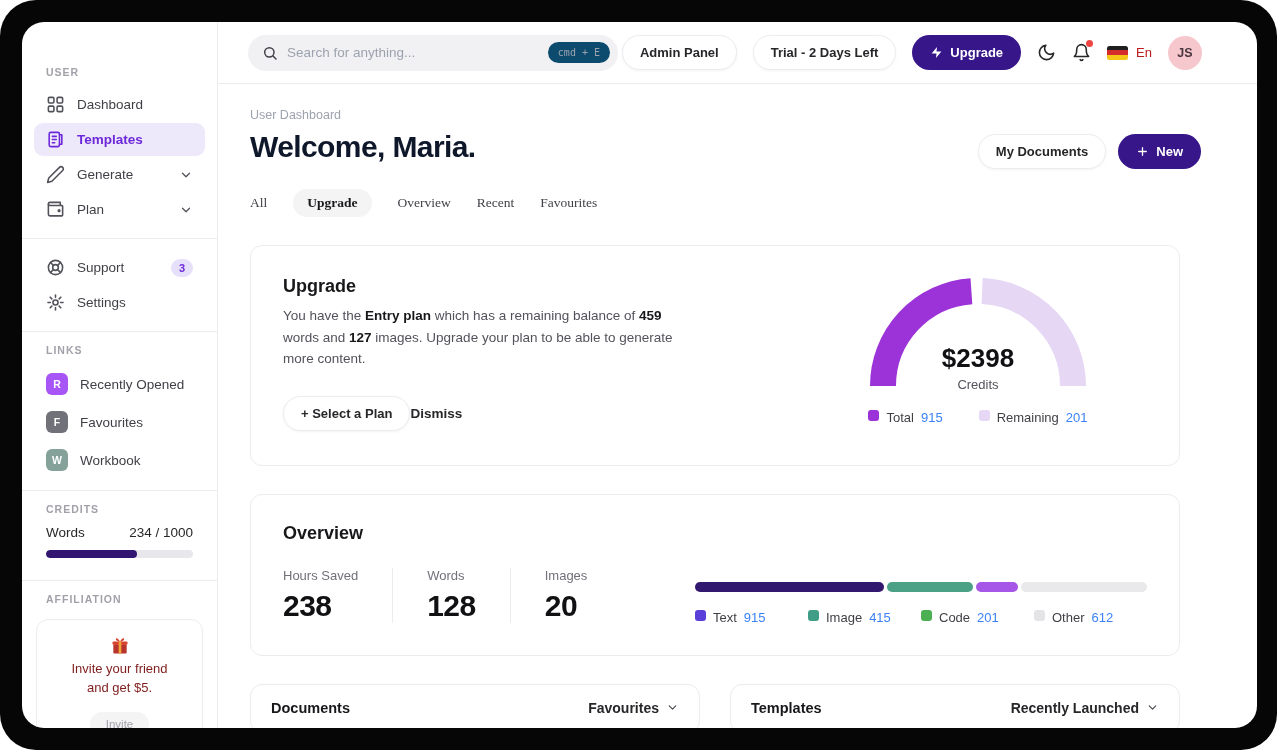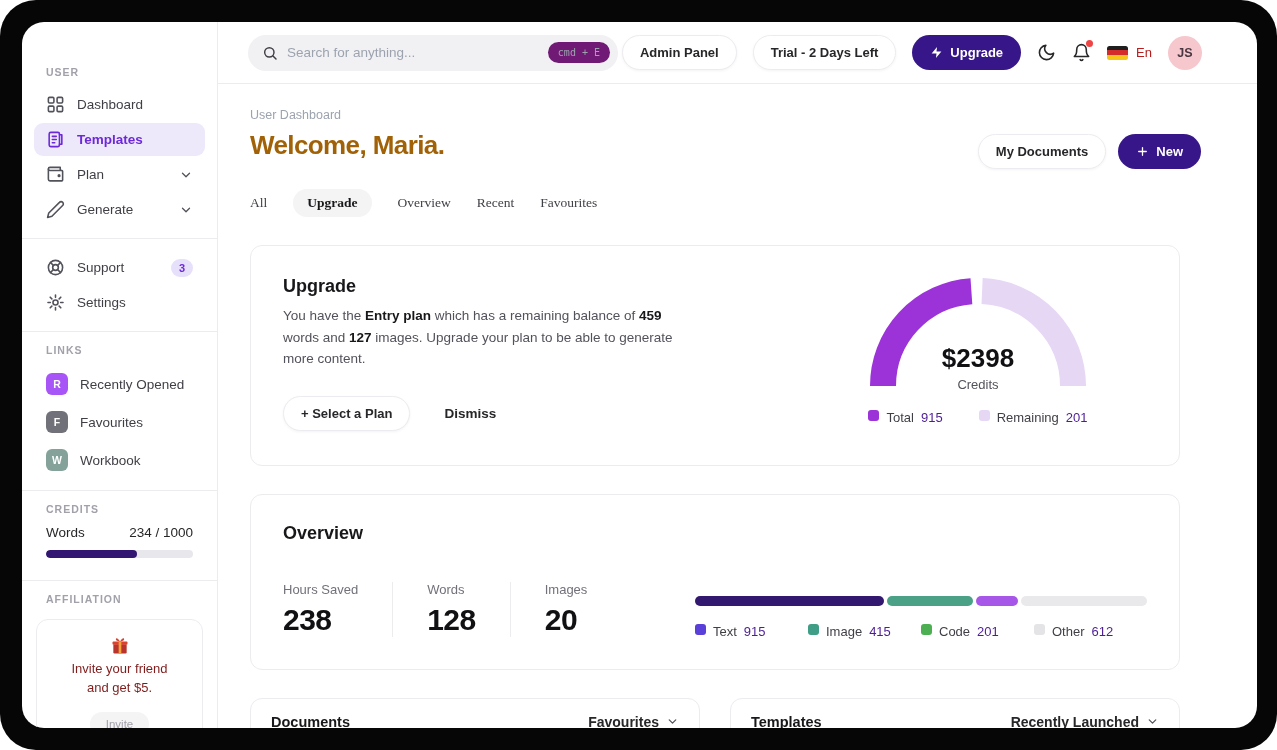--- a/index.html
+++ b/index.html
@@ -26,61 +26,61 @@
   .affil-text { font-size:13px; color:#7f1d1d; line-height:1.45; margin-top:0; }
   .affil-btn { display:inline-block; margin-top:14px; background:#f4f4f5; color:#a1a1aa; font-size:11.5px; font-weight:500; padding:6px 16px; border-radius:14px; border:none; cursor:pointer; }
 
   
   .main { flex:1; display:flex; flex-direction:column; min-width:0; }
   .topbar { height:62px; flex:0 0 62px; display:flex; align-items:center; padding:0 55px 0 30px; border-bottom:1px solid #ececef; }
   .search { width:370px; height:36px; background:#f1f1f4; border-radius:18px; display:flex; align-items:center; padding:0 8px 0 14px; }
   .search svg { stroke:#3f3f46; flex:0 0 auto; }
   .search input { flex:1; border:none; outline:none; background:transparent; font-size:13.5px; color:#3f3f46; margin-left:9px; font-family:inherit; }
   .search input::placeholder { color:#9ca3af; }
-  .kbd { background:#701a75; border-radius:11px; font-size:10px; color:#9ca3af; padding:5px 10px; white-space:nowrap; font-family:"DejaVu Sans Mono",monospace;text-align:center; }
+  .kbd { background:#0c4a6e; border-radius:11px; font-size:10px; color:#9ca3af; padding:5px 10px; white-space:nowrap; font-family:"DejaVu Sans Mono",monospace;text-align:center; }
   .top-right { margin-left:auto; display:flex; align-items:center; gap:16px; }
   .pill-btn { background:#fff; border:1px solid #ececf0; box-shadow:0 1px 3px rgba(0,0,0,.05); border-radius:18px; padding:9px 17px; font-size:13px; font-weight:600; color:#27272a; cursor:pointer; font-family:inherit; white-space:nowrap; }
   .primary-btn { display:inline-flex; align-items:center; gap:7px; background:#371689; color:#fff; border:none; border-radius:18px; padding:10px 18px; font-size:13px; font-weight:600; cursor:pointer; font-family:inherit; white-space:nowrap; }
   .icon-btn { background:none; border:none; cursor:pointer; display:flex; align-items:center; position:relative; padding:0; }
   .dot { position:absolute; top:-3px; right:-2px; width:7px; height:7px; border-radius:50%; background:#ef4444; }
   .flag { width:21px; height:14px; border-radius:2.5px; overflow:hidden; display:flex; flex-direction:column; }
   .flag div { flex:1; }
   .lang { font-size:13px; color:#b91c1c; font-weight:500; }
   .avatar { width:34px; height:34px; border-radius:50%; background:#f6c7cd; color:#4a3640; font-size:12.5px; font-weight:700; display:flex; align-items:center; justify-content:center; cursor:pointer; }
 
   .content { flex:1; overflow:hidden; padding:24px 56px 0 32px; }
   .breadcrumb { font-size:12.5px; color:#9ca3af; }
   .header-row { display:flex; align-items:flex-start; }
-  .page-title { font-size:26px; font-weight:800; color:#a16207; letter-spacing:-.6px; margin-top:8px; }
+  .page-title { font-size:30px; font-weight:800; color:#0f172a; letter-spacing:-.6px; margin-top:8px; }
   .header-actions { margin-left:auto; display:flex; gap:12px; margin-top:12px; }
   .tabs { display:flex; align-items:center; gap:26px; margin-top:20px; }
   .tab { font-size:13.5px; color:#3f3f46; font-weight:500; cursor:pointer; padding:6px 0;font-family:Liberation Serif, serif; }
   .tab.active { background:#f4f4f5; border-radius:15px; padding:6px 14px; font-weight:700; color:#18181b; }
 
   .card { background:#fff; border:1px solid #ececef; border-radius:12px; margin-right:21px; }
   .upgrade-card { margin-top:28px; padding:30px 32px 34px 32px; display:flex; }
   .card-title { font-size:18px; font-weight:700; color:#18181b; }
   .upgrade-copy { max-width:410px; font-size:13.5px; color:#52525b; line-height:1.6; margin-top:8px; }
   .upgrade-copy b { color:#18181b; }
-  .upgrade-actions { display:flex; align-items:center; gap:34px; margin-top:26px; }
+  .upgrade-actions { display:flex; align-items:center; margin-top:26px; }
   .dismiss-btn { background:none; border:none; font-size:13.5px; font-weight:600; color:#27272a; cursor:pointer; font-family:inherit; }
 
   .gauge-wrap { margin-left:auto; margin-right:58px; width:222px; }
   .gauge { position:relative; width:222px; height:118px; }
   .gauge-center { position:absolute; inset:0; display:flex; flex-direction:column; align-items:center; justify-content:flex-end; padding-bottom:2px; }
   .gauge-value { font-size:26px; font-weight:800; color:#111114; }
   .gauge-label { font-size:13px; color:#52525b; margin-top:3px; }
   .gauge-legend { display:flex; gap:36px; margin-top:16px; justify-content:center; }
   .legend-item { display:flex; align-items:flex-start; gap:7px; font-size:13px; }
   .legend-sq { width:11px; height:11px; border-radius:3px; flex:0 0 auto; }
   .legend-label { color:#3f3f46; font-weight:500; }
-  .legend-val { color:#4c1d95; }
+  .legend-val { color:#3b82f6; }
 
   .overview-card { margin-top:28px; padding:28px 32px 30px 32px; }
-  .overview-body { display:flex; margin-top:36px; }
+  .overview-body { display:flex; margin-top:22px; }
   .stats { display:flex; align-items:center; }
   .stat { padding-right:34px; }
   .stat + .stat { padding-left:34px; border-left:1px solid #ececef; }
   .stat-label { font-size:13px; color:#71717a; }
   .stat-value { font-size:30px; font-weight:800; color:#111114; margin-top:6px; letter-spacing:-.5px; }
   .progress-block { margin-left:auto; width:452px; }
   .progress-title { font-size:14px; color:#3f3f46; }
   .progress-title b { color:#18181b; }
   .stack-bar { display:flex; gap:3px; height:10px; margin-top:16px; }
   .seg { border-radius:10px; height:100%; }
@@ -118,35 +118,35 @@
             <path d="M17 6h3v12h-3"></path>
             <line x1="8" y1="8" x2="13" y2="8"></line>
             <line x1="8" y1="12" x2="13" y2="12"></line>
             <line x1="8" y1="16" x2="11" y2="16"></line>
           </svg>
       <span>Templates</span>
     </div>
 
     <div class="side-item">
       <svg width="19" height="19" viewBox="0 0 24 24" fill="none" stroke-width="2" stroke-linecap="round" stroke-linejoin="round">
+            <path d="M17 3a2.83 2.83 0 1 1 4 4L7.5 20.5 2 22l1.5-5.5L17 3z"></path>
+          </svg>
+      <span class="grow">Generate</span>
+      <svg class="chev" width="14" height="14" viewBox="0 0 24 24" fill="none" stroke-width="2.2" stroke-linecap="round" stroke-linejoin="round">
+            <polyline points="6 9 12 15 18 9"></polyline>
+          </svg>
+    </div>
+
+    <div class="side-item">
+      <svg width="19" height="19" viewBox="0 0 24 24" fill="none" stroke-width="2" stroke-linecap="round" stroke-linejoin="round">
             <path d="M20 7H5a2 2 0 0 1-2-2 2 2 0 0 1 2-2h13v4"></path>
             <path d="M3 5v13a2 2 0 0 0 2 2h15a1 1 0 0 0 1-1V8a1 1 0 0 0-1-1"></path>
             <circle cx="16.5" cy="13.5" r="1"></circle>
           </svg>
       <span class="grow">Plan</span>
-      <svg class="chev" width="14" height="14" viewBox="0 0 24 24" fill="none" stroke-width="2.2" stroke-linecap="round" stroke-linejoin="round">
-            <polyline points="6 9 12 15 18 9"></polyline>
-          </svg>
-    </div>
-
-    <div class="side-item">
-      <svg width="19" height="19" viewBox="0 0 24 24" fill="none" stroke-width="2" stroke-linecap="round" stroke-linejoin="round">
-            <path d="M17 3a2.83 2.83 0 1 1 4 4L7.5 20.5 2 22l1.5-5.5L17 3z"></path>
-          </svg>
-      <span class="grow">Generate</span>
       <svg class="chev" width="14" height="14" viewBox="0 0 24 24" fill="none" stroke-width="2.2" stroke-linecap="round" stroke-linejoin="round">
             <polyline points="6 9 12 15 18 9"></polyline>
           </svg>
     </div>
 
     <div class="side-divider"></div>
 
     <div class="side-item">
       <svg width="19" height="19" viewBox="0 0 24 24" fill="none" stroke-width="2" stroke-linecap="round" stroke-linejoin="round">
             <circle cx="12" cy="12" r="9"></circle>

